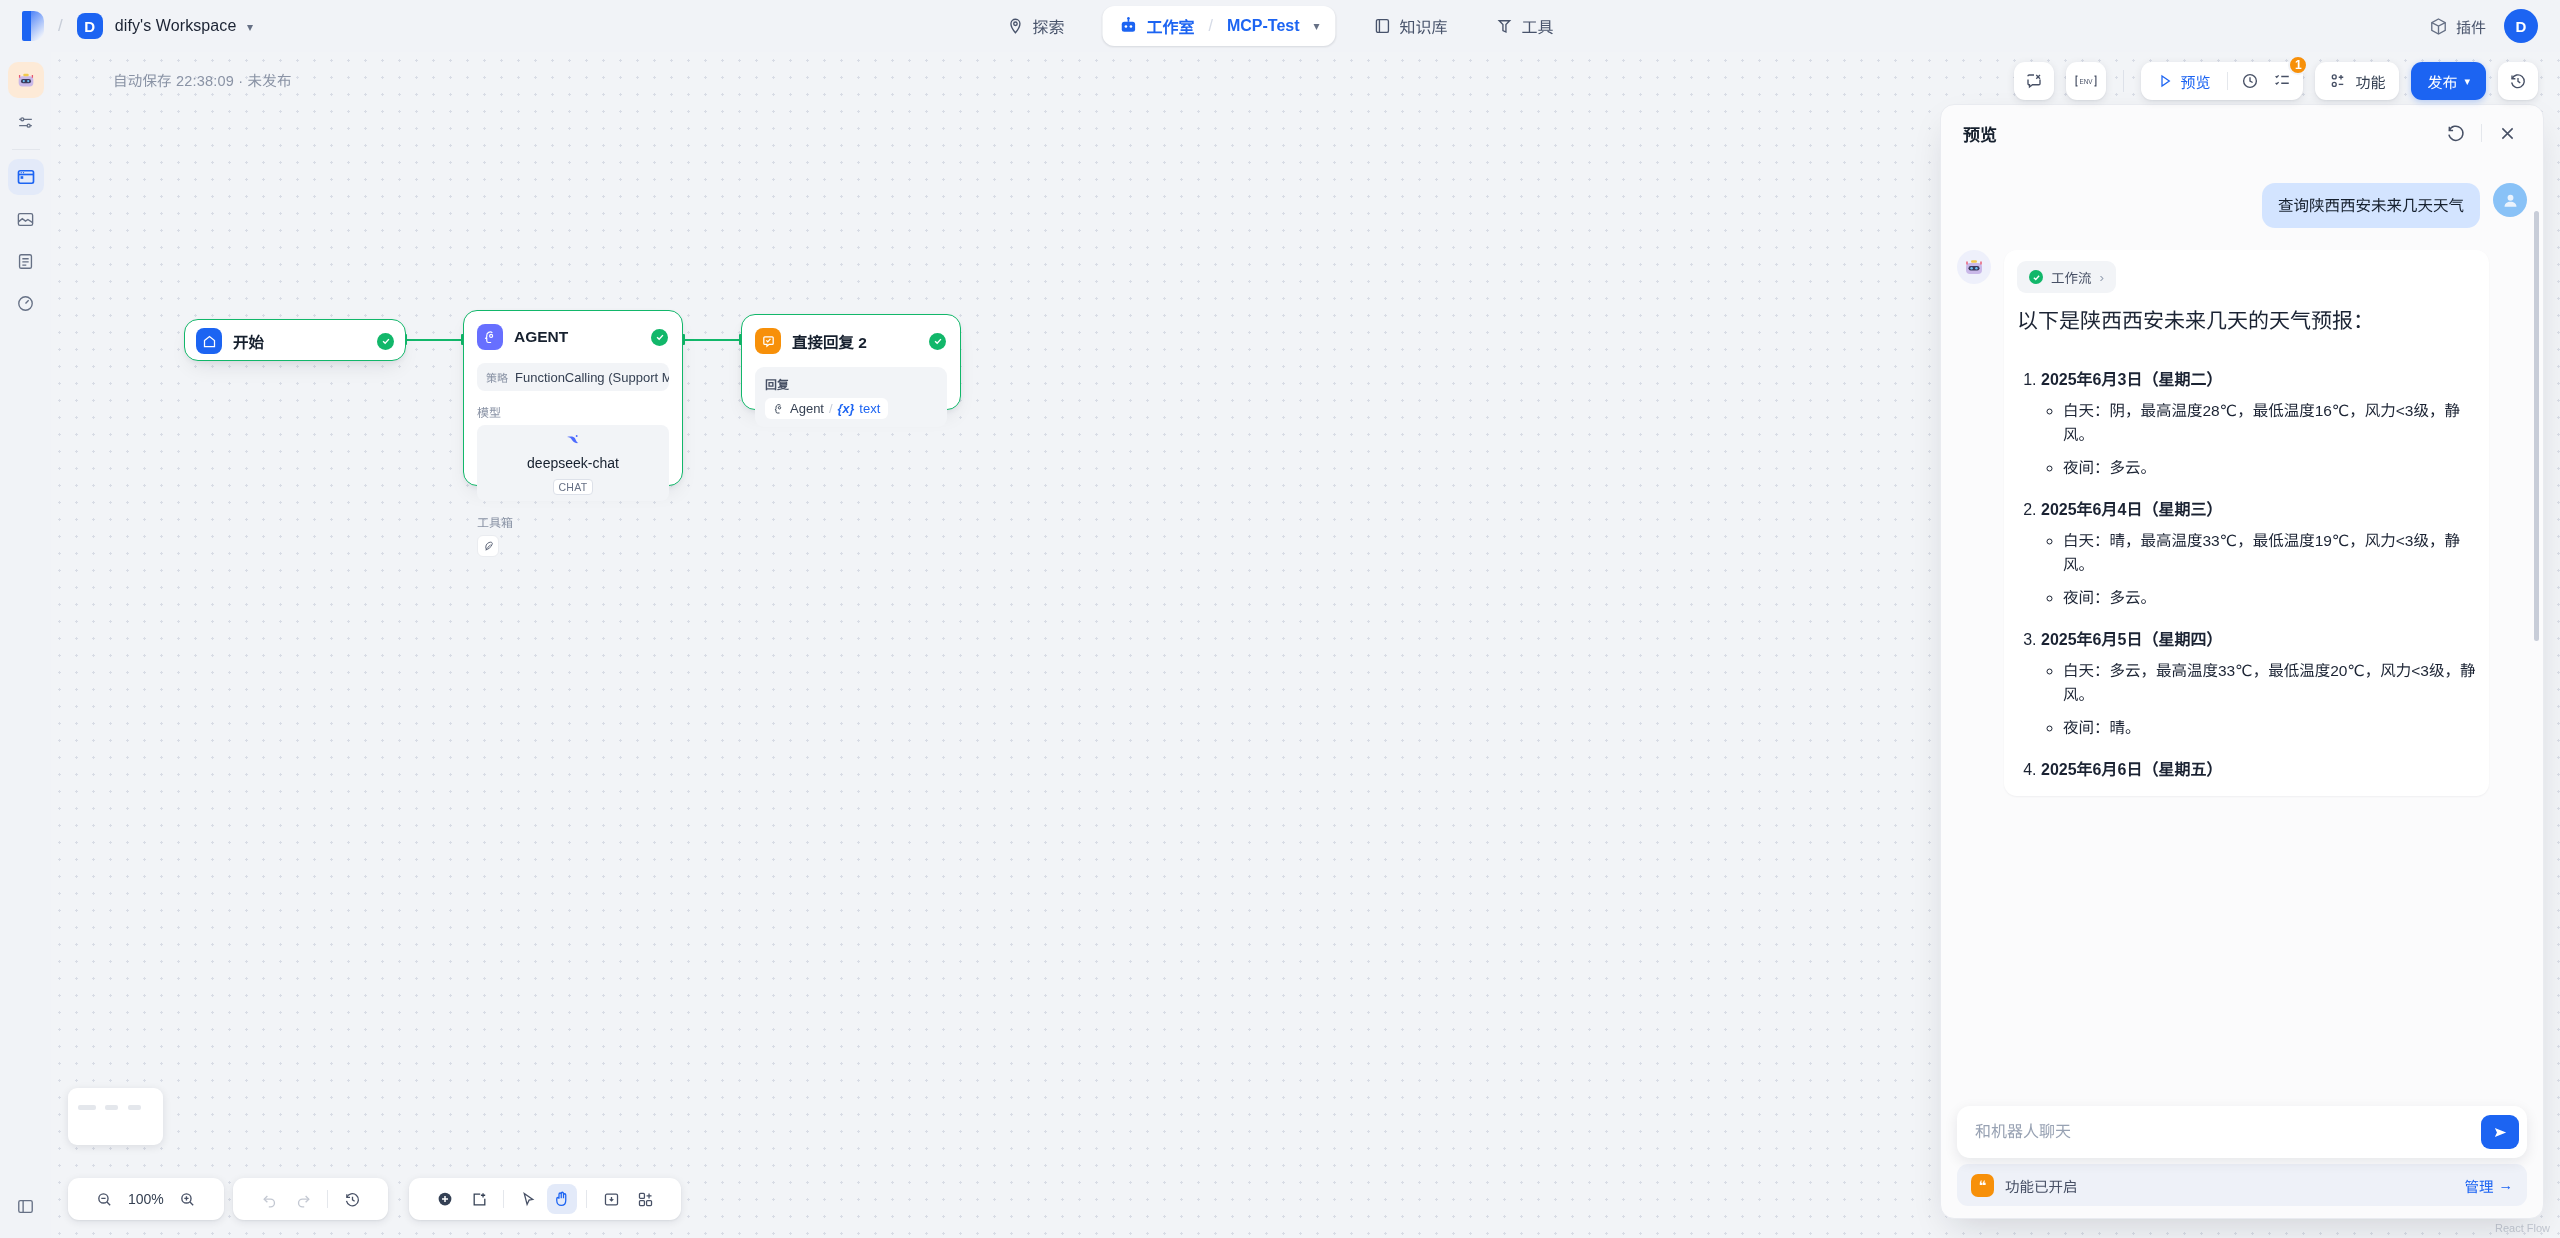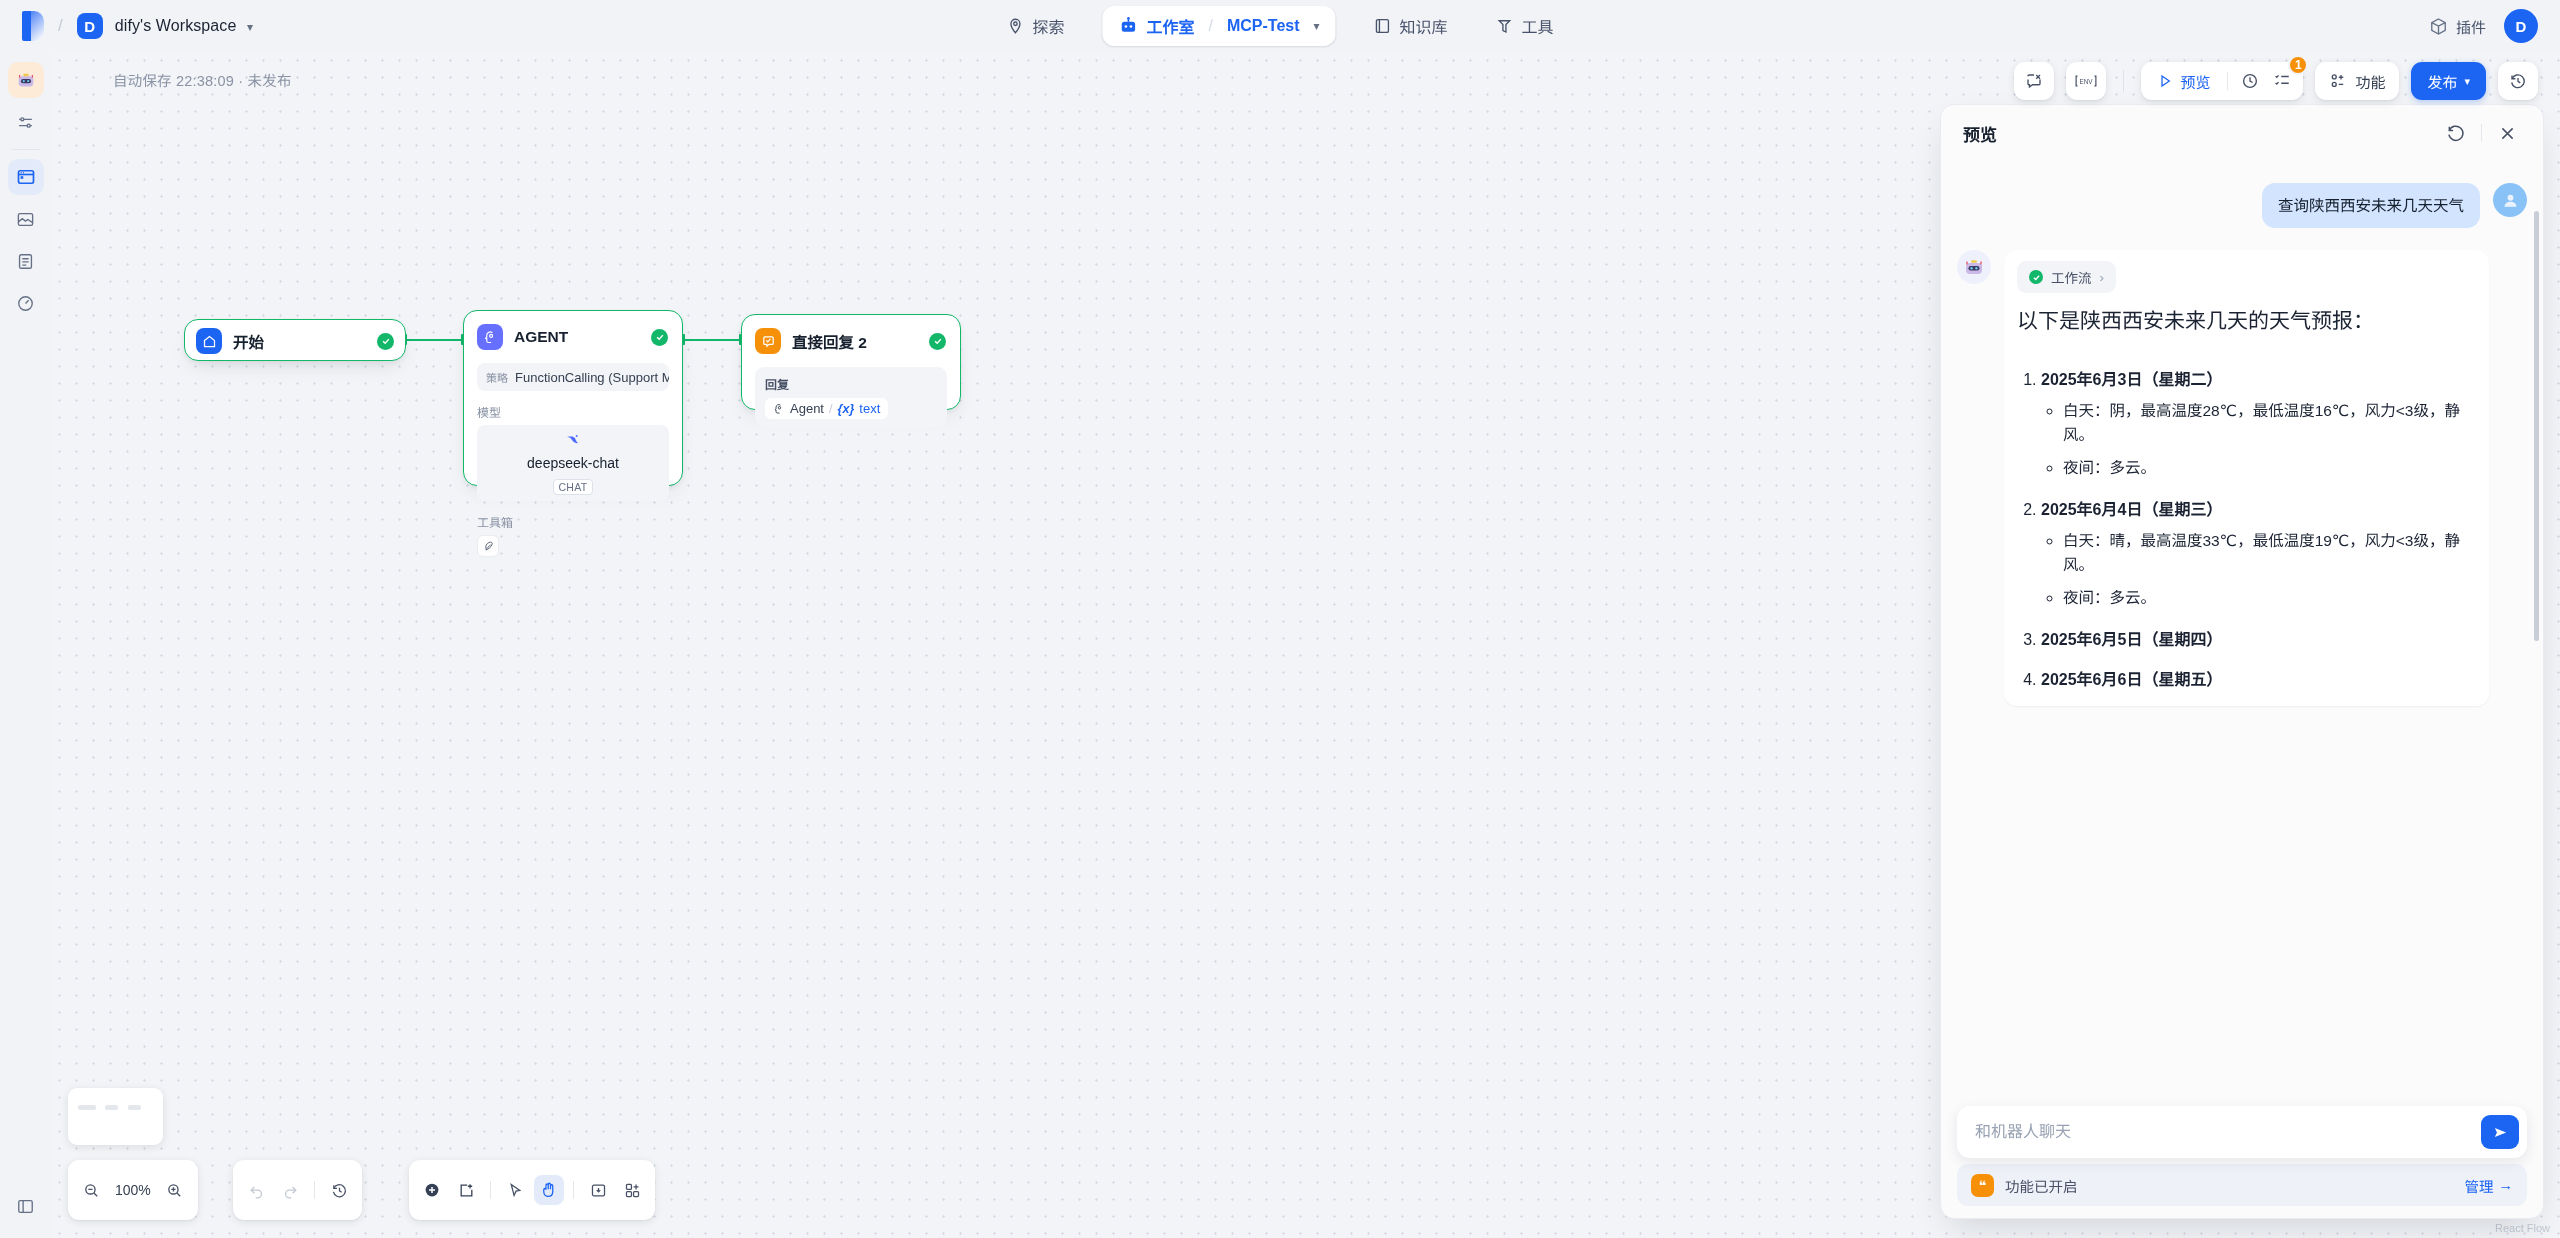--- a/index.html
+++ b/index.html
@@ -151,23 +151,23 @@
   
   .minimap {
     position: absolute; left: 17px; bottom: 93px; width: 95px; height: 57px;
     background: #fff; border-radius: 9px; box-shadow: 0 2px 8px rgba(16,24,40,.1);
     padding: 10px;
   }
   .mm-bar { height: 5px; background: #e4e7ec; border-radius: 2px; display:inline-block; vertical-align:middle;}
 
   
   .tbar {
-    position: absolute; bottom: 18px; height: 60px; background: #fff; border-radius: 11px;
+    position: absolute; bottom: 18px; height: 42px; background: #fff; border-radius: 11px;
     box-shadow: 0 2px 8px rgba(16,24,40,.09), 0 1px 2px rgba(16,24,40,.06);
-    display: flex; align-items: center; padding: 0 8px; gap: 4px;
+    display: flex; align-items: center; padding: 0 21px; gap: 4px;
   }
   .tbar .tb-btn { width: 30px; height: 30px; border-radius: 8px; display:flex; align-items:center; justify-content:center; cursor:pointer;}
   .tb-btn.on { background: #e3eaf9; }
   .zoom-val { font-size: 14px; color: #354052; padding: 0 5px; min-width: 44px; text-align:center;}
   .tb-div { width:1px; height:18px; background:#e4e7ec; margin:0 5px;}
 
   
   .preview {
     position: absolute; right: 16px; top: 104px; width: 604px; height: 1115px;
     background: #fbfbfc; border: 1px solid #e9ebf0; border-radius: 14px;
@@ -714,20 +714,24 @@
             </li>
             <li>
               <span class="dayhead">2025年6月4日（星期三）</span>
               <ul class="detail">
                 <li>白天：晴，最高温度33℃，最低温度19℃，风力&lt;3级，静风。</li>
                 <li>夜间：多云。</li>
               </ul>
             </li>
             <li>
               <span class="dayhead">2025年6月5日（星期四）</span>
+              <ul class="detail">
+                <li>白天：多云，最高温度33℃，最低温度20℃，风力&lt;3级，静风。</li>
+                <li>夜间：晴。</li>
+              </ul>
             </li>
             <li>
               <span class="dayhead">2025年6月6日（星期五）</span>
             </li>
           </ol>
         </div>
       </div>
       <div class="pv-scrollbar"></div>
     </div>
 

